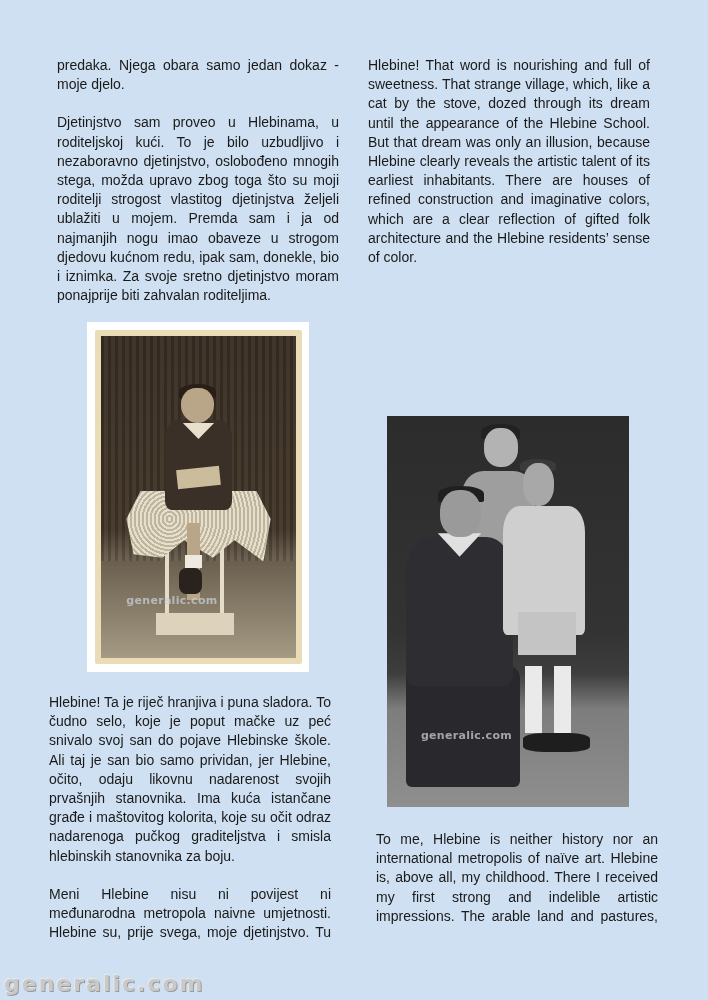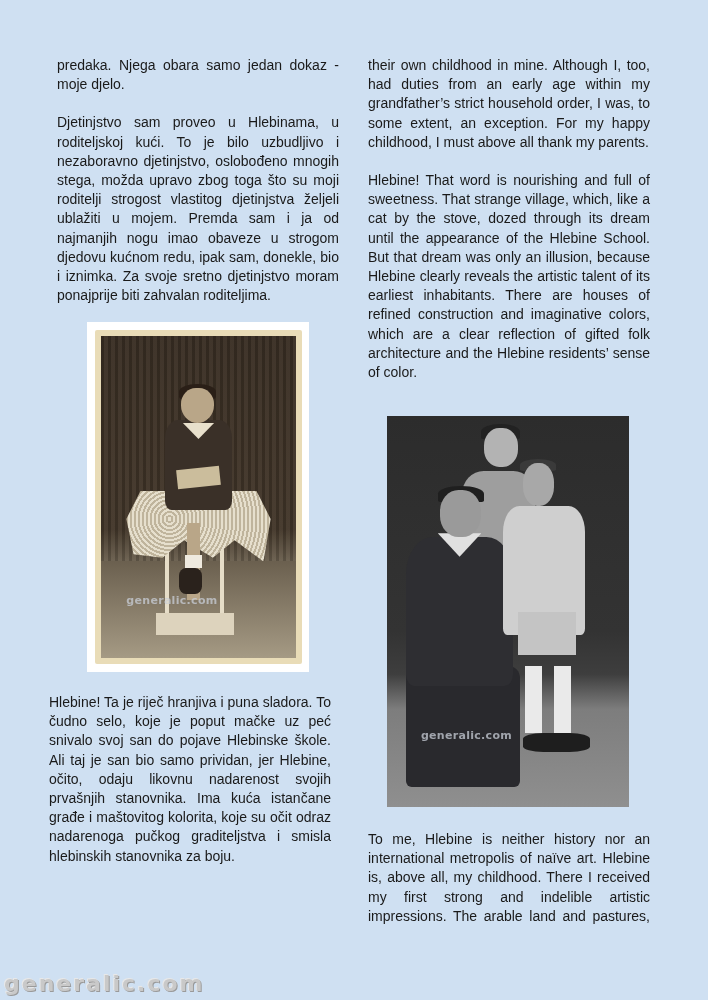--- a/index.html
+++ b/index.html
@@ -15,21 +15,21 @@
       position: absolute;
       width: 282px;
       font-size: 14px;
       line-height: 19.2px;
       text-align: justify;
     }
     .col p { margin: 0 0 19px 0; }
     #col-left-top { left: 57px; top: 56px; }
     #col-left-bottom { left: 49px; top: 693px; }
     #col-right-top { left: 368px; top: 56px; }
-    #col-right-bottom { left: 368px; top: 830px; }
+    #col-right-bottom { left: 376px; top: 830px; }
     .last-line-just { text-align-last: justify; }
 
     .photo-mat {
       position: absolute;
       background: #ffffff;
       box-sizing: border-box;
     }
     #photo1 { left: 87px; top: 322px; width: 222px; height: 350px; padding: 8px 7px 8px 8px; }
     .postcard {
       width: 100%; height: 100%;
@@ -118,24 +118,24 @@
       <div class="boy-leg"></div>
       <div class="boy-sock"></div>
       <div class="boy-shoe"></div>
       <div class="wm">generalic.com</div>
     </div>
   </div>
 </div>
 
 <div id="col-left-bottom" class="col">
   <p>Hlebine! Ta je riječ hranjiva i puna sladora. To čudno selo, koje je poput mačke uz peć snivalo svoj san do pojave Hlebinske škole. Ali taj je san bio samo prividan, jer Hlebine, očito, odaju likovnu nadarenost svojih prvašnjih stanovnika. Ima kuća istančane građe i maštovitog kolorita, koje su očit odraz nadarenoga pučkog graditeljstva i smisla hlebinskih stanovnika za boju.</p>
+  <p class="last-line-just">Meni Hlebine nisu ni povijest ni međunarodna metropola naivne umjetnosti. Hlebine su, prije svega, moje djetinjstvo. Tu</p>
 </div>
 
 <div id="col-right-top" class="col">
-  <p>their own childhood in mine. Although I, too, had duties from an early age within my grandfather’s strict household order, I was, to some extent, an exception. For my happy childhood, I must above all thank my parents.</p>
   <p>Hlebine! That word is nourishing and full of sweetness. That strange village, which, like a cat by the stove, dozed through its dream until the appearance of the Hlebine School. But that dream was only an illusion, because Hlebine clearly reveals the artistic talent of its earliest inhabitants. There are houses of refined construction and imaginative colors, which are a clear reflection of gifted folk architecture and the Hlebine residents’ sense of color.</p>
 </div>
 
 <div id="photo2" class="photo-mat">
   <div class="bw-scene">
     <div class="woman-body"></div>
     <div class="woman-hair"></div>
     <div class="woman-head"></div>
     <div class="chair"></div>
     <div class="man-legs"></div>

